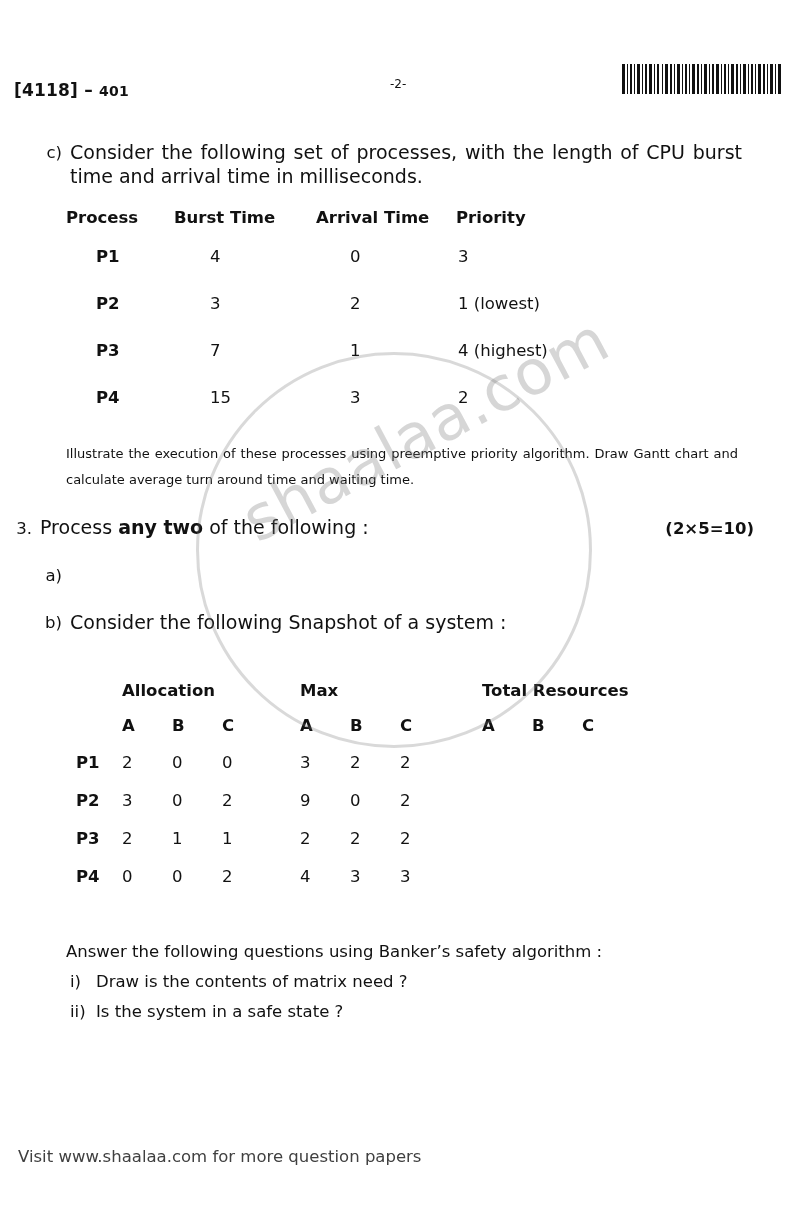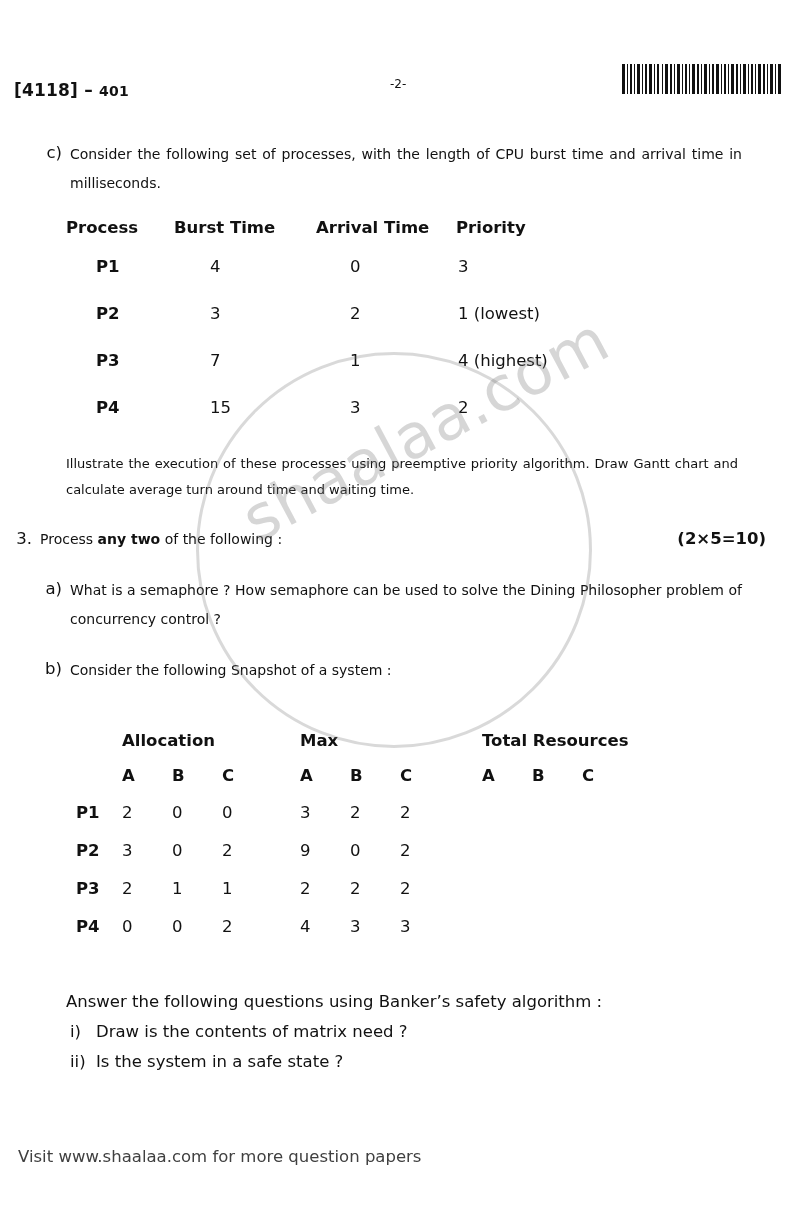--- a/index.html
+++ b/index.html
@@ -114,40 +114,40 @@
     flex: 0 0 auto;
     text-align: right;
     padding-right: 8px;
     font-size: 16.5px;
     line-height: 25px;
   }
   .marker.sub {
     width: 62px;
   }
   .para {
-    font-size: 14px;
-    line-height: 29px;
+    font-size: 19px;
+    line-height: 24px;
     max-width: 672px;
   }
   .justify {
     text-align: justify;
   }
   .bold { font-weight: bold; }
 
   
   .q3line {
     display: flex;
     align-items: baseline;
     margin-top: 22px;
   }
   .q3-marks {
     margin-left: auto;
     font-size: 16.5px;
     font-weight: bold;
-    padding-right: 34px;
+    padding-right: 46px;
   }
 
   
   .proc-table {
     margin-top: 20px;
     margin-left: 66px;
     border-collapse: collapse;
     font-size: 16.5px;
   }
   .proc-table th {
@@ -358,21 +358,20 @@
         <span>Process</span>
         <span class="bold">any two</span>
         <span>of the following :</span>
       </div>
       <div class="q3-marks">(2×5=10)</div>
     </div>
 
     <div class="q-block" style="margin-top:22px;">
       <div class="row">
         <div class="marker sub">a)</div>
-        <div class="para justify">What is a semaphore ? How semaphore can be used to solve the Dining Philosopher problem of concurrency control ?</div>
       </div>
     </div>
 
     <div class="q-block" style="margin-top:22px;">
       <div class="row">
         <div class="marker sub">b)</div>
         <div class="para">Consider the following Snapshot of a system :</div>
       </div>
     </div>
 

